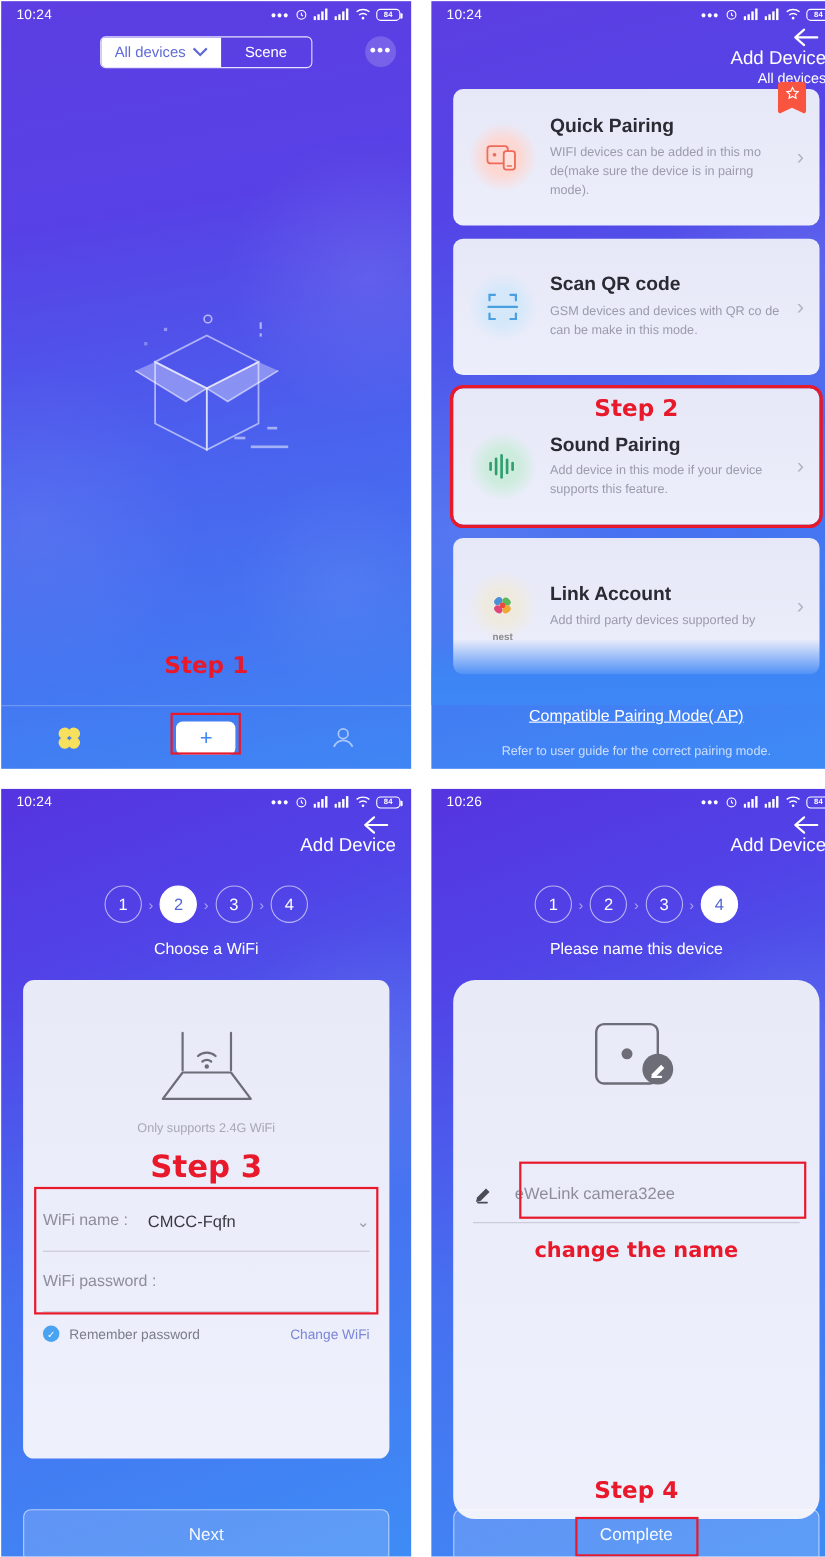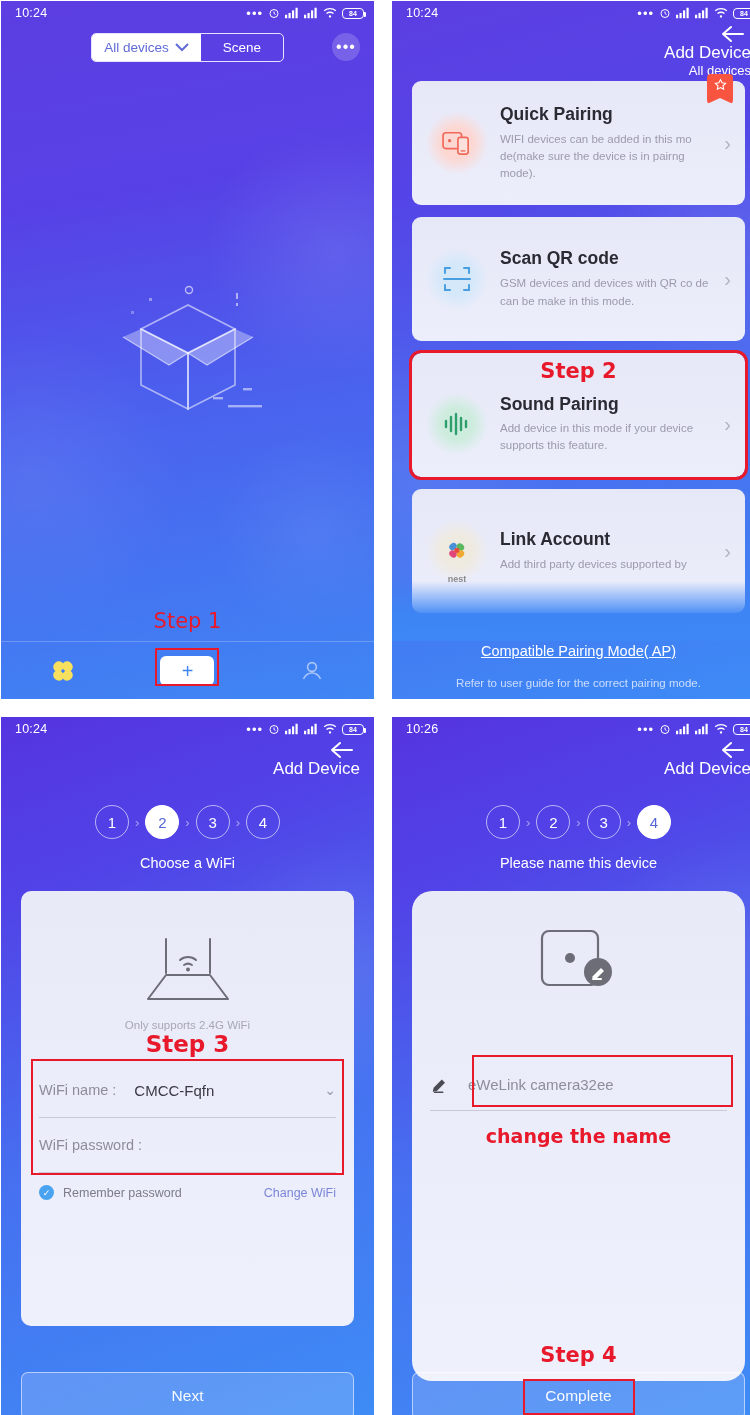--- a/index.html
+++ b/index.html
@@ -60,22 +60,22 @@
   .seg > div { display:flex; align-items:center; justify-content:center; font-size:13.5px; padding:0 12px; }
   .seg .on { background:#fff; color:#5f6bd6; gap:6px; min-width:104px;}
   .seg .off { color:#fff; min-width:82px; }
   .more-btn {
     position:absolute; right:14px; top:8px; width:28px; height:28px; border-radius:50%;
     background:rgba(255,255,255,.18); color:#fff; display:flex; align-items:center; justify-content:center;
     font-size:16px; letter-spacing:1px; line-height:1;
   }
   .empty-box { position:absolute; left:0; right:0; top:280px; display:flex; justify-content:center; z-index:3;}
   .step1-label {
-    position:absolute; left:0; right:0; top:608px; text-align:center;
-    color:#e8192b; font-size:21px; font-weight:normal; z-index:6;
+    position:absolute; left:0; right:0; top:592px; text-align:center;
+    color:#e8192b; font-size:21px; font-weight:bold; z-index:6;
     font-family:"DejaVu Sans", sans-serif;
   }
   .tabbar {
     position:absolute; left:0; right:0; bottom:0; height:58px;
     border-top:1px solid rgba(255,255,255,.22);
     display:flex; align-items:center; z-index:6;
   }
   .tabbar > div { flex:1; display:flex; align-items:center; justify-content:center; }
   .plus-btn {
     width:54px; height:30px; background:#fff; border-radius:6px;
@@ -149,21 +149,21 @@
   .step-arrow { color:rgba(255,255,255,.5); font-size:13px; }
   .step-caption { position:relative; z-index:5; text-align:center; color:#fff; font-size:14.5px; margin-top:16px; }
 
   
   .sheet {
     position:relative; z-index:5; margin:20px 20px 0; background:linear-gradient(180deg,#e9eaf8,#eef0fc);
     border-radius:10px; padding:16px 0 0; height:435px;
   }
   .router-ill { text-align:center; padding-top:26px; }
   .only24 { text-align:center; font-size:11.5px; color:#a7a7b6; margin-top:10px; }
-  .step3-label { text-align:center; color:#e8192b; font-size:23px; font-weight:bold; font-family:"DejaVu Sans", sans-serif;}
+  .step3-label { text-align:center; color:#e8192b; font-size:28px; font-weight:bold; margin-top:12px; font-family:"DejaVu Sans", sans-serif;}
   .fields { position:relative; margin:6px 18px 0; }
   .fld { position:relative; height:55px; display:flex; align-items:center; border-bottom:1.2px solid #c8c8d6; }
   .fld-label { font-size:14.5px; color:#8d8d9c; }
   .fld-value { font-size:15px; color:#3a3a44; margin-left:18px; flex:1; }
   .fld .caret { color:#9a9aab; font-size:14px; }
   .rb-fields { left:-8px; top:-4px; right:-8px; height:116px; z-index:6; }
   .remember { display:flex; align-items:center; justify-content:space-between; margin:12px 18px 0; }
   .rem-left { display:flex; align-items:center; gap:9px; font-size:12.5px; color:#7c7c8c; }
   .rem-check { width:15px; height:15px; border-radius:50%; background:#4aa3f0; color:#fff; font-size:9px; display:flex; align-items:center; justify-content:center; }
   .change-wifi { font-size:12.5px; color:#7b86d8; }

